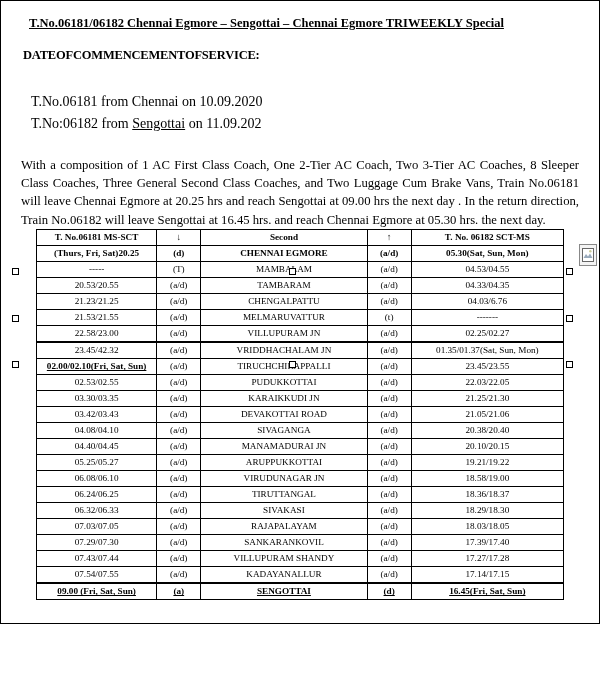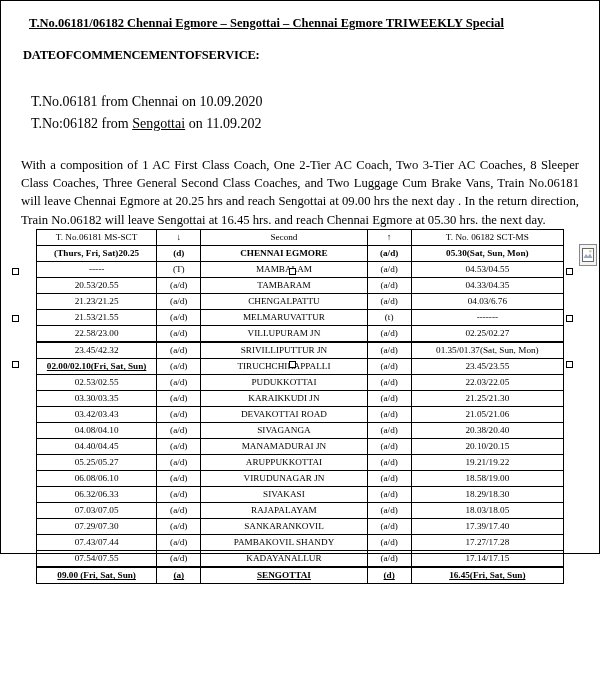--- a/index.html
+++ b/index.html
@@ -11,21 +11,21 @@
     width: 600px;
     height: 689px;
     font-family: "Liberation Serif", serif;
     color: #000000;
     position: relative;
     overflow: hidden;
   }
   .page {
     position: relative;
     width: 600px;
-    height: 554px;
+    height: 624px;
     box-sizing: border-box;
     border: 1px solid #000;
     padding: 12px 14px 12px 14px;
   }
   .title {
     font-size: 12.5px;
     font-weight: bold;
     text-decoration: underline;
     line-height: 1.35;
     margin: 2px 0 0 14px;
@@ -64,21 +64,21 @@
     text-align: center;
     padding: 1px 2px;
     height: 13px;
     line-height: 1.15;
   }
   .tbl1 { margin-top: 14px; }
   .tbl2 { margin-top: 7px; }
   .tbl3 { margin-top: 7px; }
 
   .hdr td {
-    font-weight: normal;
+    font-weight: bold;
     font-size: 10.2px;
     padding: 4px 2px;
   }
   .hdr-small td {
     font-weight: bold;
     font-size: 9.4px;
     padding: 2px;
   }
   .station {
     font-weight: bold;
@@ -211,21 +211,21 @@
         <col class="c1">
         <col class="c2">
         <col class="c3">
         <col class="c4">
         <col class="c5">
       </colgroup>
     <tbody>
       <tr class="tall">
         <td>23.45/42.32</td>
         <td>(a/d)</td>
-        <td>SRIVILLIPUTTUR JN</td>
+        <td>VRIDDHACHALAM JN</td>
         <td>(a/d)</td>
         <td>01.35/01.37(Sat, Sun, Mon)</td>
       </tr>
       <tr class="tall2">
         <td class="bold">02.00/02.10(Fri, Sat, Sun)</td>
         <td>(a/d)</td>
         <td>TIRUCHCHIRAPPALLI</td>
         <td>(a/d)</td>
         <td>23.45/23.55</td>
       </tr>
@@ -272,20 +272,27 @@
         <td>19.21/19.22</td>
       </tr>
       <tr>
         <td>06.08/06.10</td>
         <td>(a/d)</td>
         <td>VIRUDUNAGAR JN</td>
         <td>(a/d)</td>
         <td>18.58/19.00</td>
       </tr>
       <tr>
+        <td>06.24/06.25</td>
+        <td>(a/d)</td>
+        <td>TIRUTTANGAL</td>
+        <td>(a/d)</td>
+        <td>18.36/18.37</td>
+      </tr>
+      <tr>
         <td>06.32/06.33</td>
         <td>(a/d)</td>
         <td>SIVAKASI</td>
         <td>(a/d)</td>
         <td>18.29/18.30</td>
       </tr>
       <tr>
         <td>07.03/07.05</td>
         <td>(a/d)</td>
         <td>RAJAPALAYAM</td>
@@ -295,21 +302,21 @@
       <tr>
         <td>07.29/07.30</td>
         <td>(a/d)</td>
         <td>SANKARANKOVIL</td>
         <td>(a/d)</td>
         <td>17.39/17.40</td>
       </tr>
       <tr class="tall">
         <td>07.43/07.44</td>
         <td>(a/d)</td>
-        <td>PAMBAKOVIL SHANDY</td>
+        <td>VILLUPURAM SHANDY</td>
         <td>(a/d)</td>
         <td>17.27/17.28</td>
       </tr>
       <tr>
         <td>07.54/07.55</td>
         <td>(a/d)</td>
         <td>KADAYANALLUR</td>
         <td>(a/d)</td>
         <td>17.14/17.15</td>
       </tr>

